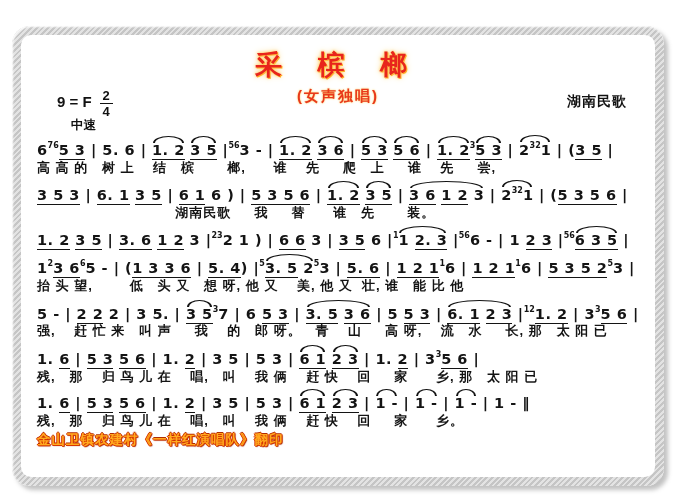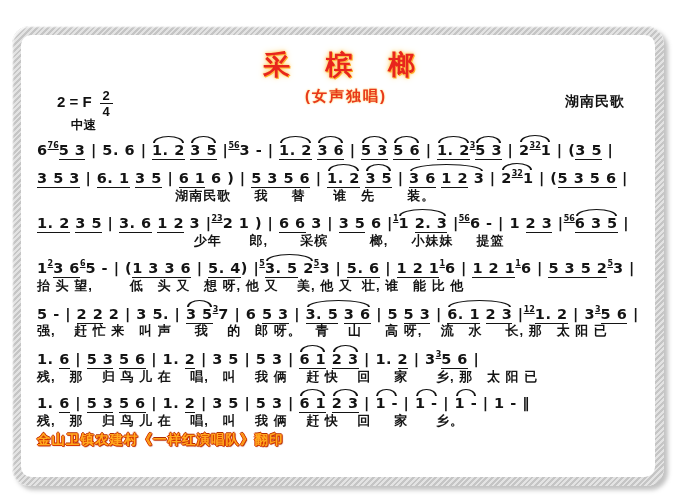--- a/index.html
+++ b/index.html
@@ -11,55 +11,55 @@
   
   .frame{
     position:absolute;left:12px;top:26px;width:652px;height:460px;
     border-radius:18px;
     background:repeating-linear-gradient(135deg,#e3e3e3 0 2px,#c5c5c5 2px 4px);
     box-shadow:4px 4px 4px rgba(120,120,120,.45), inset 1px 1px 2px #ffffff;
   }
   .page{
     position:absolute;left:9px;top:9px;right:9px;bottom:9px;
     background:#ffffff;border-radius:10px;
-    padding:4px 0 0 16px;box-sizing:border-box;
+    padding:4px 16px 0 16px;box-sizing:border-box;
   }
   
   .header{position:relative;height:86px;}
   .title{
     text-align:center;font-size:27px;font-weight:bold;letter-spacing:14px;
     color:#e8251c;margin-top:8px;
     text-shadow:0 0 3px #ffc23e,0 0 6px #ffd47d,1px 1px 0 #ff9a00;
   }
   .subtitle{
     text-align:center;font-size:15px;font-weight:bold;color:#e8381c;
     letter-spacing:2px;margin-top:4px;
     text-shadow:0 0 2px #ffc23e;
   }
   .keyblock{position:absolute;left:20px;top:42px;font-size:15px;font-weight:bold;color:#111;}
   .frac{display:inline-block;vertical-align:middle;text-align:center;margin-left:8px;line-height:1;}
   .frac .num{display:block;border-bottom:1.5px solid #111;padding:0 3px 1px 3px;font-size:13px;}
   .frac .den{display:block;padding-top:1px;font-size:13px;}
   .tempo{position:absolute;left:34px;top:70px;font-size:12.5px;font-weight:bold;color:#111;}
-  .source{position:absolute;right:30px;top:46px;font-size:14px;font-weight:bold;color:#111;letter-spacing:1px;}
+  .source{position:absolute;right:12px;top:46px;font-size:14px;font-weight:bold;color:#111;letter-spacing:1px;}
   
   .systems{position:relative;}
   .system{margin-bottom:2px;}
   .notes{
     font-family:"DejaVu Sans","Liberation Sans",sans-serif;
     font-weight:bold;font-size:14.5px;color:#141414;
     white-space:pre;letter-spacing:0.5px;
     padding-top:9px;line-height:1.1;overflow:visible;
   }
   .lyrics{
     font-weight:bold;font-size:13px;color:#141414;
     white-space:pre;letter-spacing:1px;line-height:1.25;margin-top:1px;
   }
   .notes .beam{border-bottom:1.4px solid #141414;padding-bottom:1px;}
-  .notes sup.grace{font-size:8px;vertical-align:7px;letter-spacing:0;text-decoration:underline;}
+  .notes sup.grace{font-size:8px;vertical-align:7px;letter-spacing:0;}
   .notes .slur{position:relative;display:inline-block;}
   .notes .slur::before{
     content:"";position:absolute;left:1px;right:1px;top:-7px;height:6px;
     border:solid #141414;border-width:1.4px 2px 0 2px;
     border-radius:50% 50% 0 0 / 100% 100% 0 0;
   }
   .footer{
     text-align:left;padding-right:14px;margin-top:0px;
     font-size:13.5px;font-weight:bold;letter-spacing:1px;
     color:#ffaa1e;
@@ -69,37 +69,37 @@
 </head>
 <body>
 
 <div class="frame">
   <div class="page">
 
     <div class="header">
       <div class="title">采 槟 榔</div>
       <div class="subtitle">(女声独唱)</div>
       <div class="keyblock">
-        <span>2 = F</span><span class="frac"><span class="num">2</span><span class="den">4</span></span>
+        <span>9 = F</span><span class="frac"><span class="num">2</span><span class="den">4</span></span>
       </div>
       <div class="tempo">中速</div>
       <div class="source">湖南民歌</div>
     </div>
 
     <div class="systems">
       <div class="system">
         <div class="notes">6<sup class="grace">76</sup><span class="beam">5 3</span> | 5. 6 | <span class="slur"><span class="beam">1. 2</span></span> <span class="slur"><span class="beam">3 5</span></span> |<sup class="grace">56</sup>3 - | <span class="slur"><span class="beam">1. 2</span></span> <span class="slur"><span class="beam">3 6</span></span> | <span class="slur"><span class="beam">5 3</span></span> <span class="slur"><span class="beam">5 6</span></span> | <span class="slur"><span class="beam">1. 2</span></span><sup class="grace">3</sup><span class="slur"><span class="beam">5 3</span></span> | <span class="slur">2<sup class="grace">32</sup>1</span> | (<span class="beam">3 5</span> |</div>
+        <div class="lyrics">高 高 的   树 上    结   槟       榔,      谁    先     爬   上     谁    先     尝,</div>
       </div>
       <div class="system">
         <div class="notes"><span class="beam">3 5 3</span> | <span class="beam">6. 1</span> <span class="beam">3 5</span> | <span class="beam">6 1</span> 6 ) | <span class="beam">5 3 5 6</span> | <span class="slur"><span class="beam">1. 2</span></span> <span class="slur"><span class="beam">3 5</span></span> | <span class="slur"><span class="beam">3 6</span> <span class="beam">1 2</span> 3</span> | <span class="slur">2<sup class="grace">32</sup>1</span> | (<span class="beam">5 3 5 6</span> |</div>
         <div class="lyrics">                              湖南民歌     我     替      谁   先       装。</div>
       </div>
       <div class="system">
         <div class="notes"><span class="beam">1. 2</span> <span class="beam">3 5</span> | <span class="beam">3. 6</span> <span class="beam">1 2</span> 3 |<sup class="grace">23</sup>2 1 ) | <span class="beam">6 6</span> 3 | <span class="beam">3 5</span> 6 |<sup class="grace">1</sup><span class="slur">1 <span class="beam">2. 3</span></span> |<sup class="grace">56</sup>6 - | 1 <span class="beam">2 3</span> |<sup class="grace">56</sup><span class="slur"><span class="beam">6 3 5</span></span> |</div>
-        <div class="lyrics">                                  少年      郎,       采槟         榔,     小妹妹     提篮</div>
       </div>
       <div class="system">
         <div class="notes">1<sup class="grace">2</sup><span class="beam">3 6</span><sup class="grace">6</sup>5 - | (<span class="beam">1 3 3 6</span> | <span class="beam">5. 4</span>) |<sup class="grace">5</sup><span class="slur"><span class="beam">3. 5</span> 2</span><sup class="grace">5</sup>3 | <span class="beam">5. 6</span> | <span class="beam">1 2 1</span><sup class="grace">1</sup>6 | <span class="beam">1 2 1</span><sup class="grace">1</sup>6 | <span class="beam">5 3 5 2</span><sup class="grace">5</sup>3 |</div>
         <div class="lyrics">抬 头 望,        低   头 又   想 呀, 他 又    美, 他 又  壮, 谁   能 比 他</div>
       </div>
       <div class="system">
         <div class="notes">5 - | <span class="beam">2 2</span> 2 | 3 5. | <span class="slur"><span class="beam">3 5</span></span><sup class="grace">3</sup>7 | 6 <span class="beam">5 3</span> | <span class="slur"><span class="beam">3. 5</span> <span class="beam">3 6</span></span> | 5 <span class="beam">5 3</span> | <span class="slur"><span class="beam">6. 1</span> <span class="beam">2 3</span></span> |<sup class="grace">12</sup><span class="beam">1. 2</span> | 3<sup class="grace">3</sup><span class="beam">5 6</span> |</div>
         <div class="lyrics">强,    赶 忙 来   叫 声     我    的   郎 呀。   青    山     高 呀,    流   水     长, 那   太 阳 已</div>
       </div>
       <div class="system">

